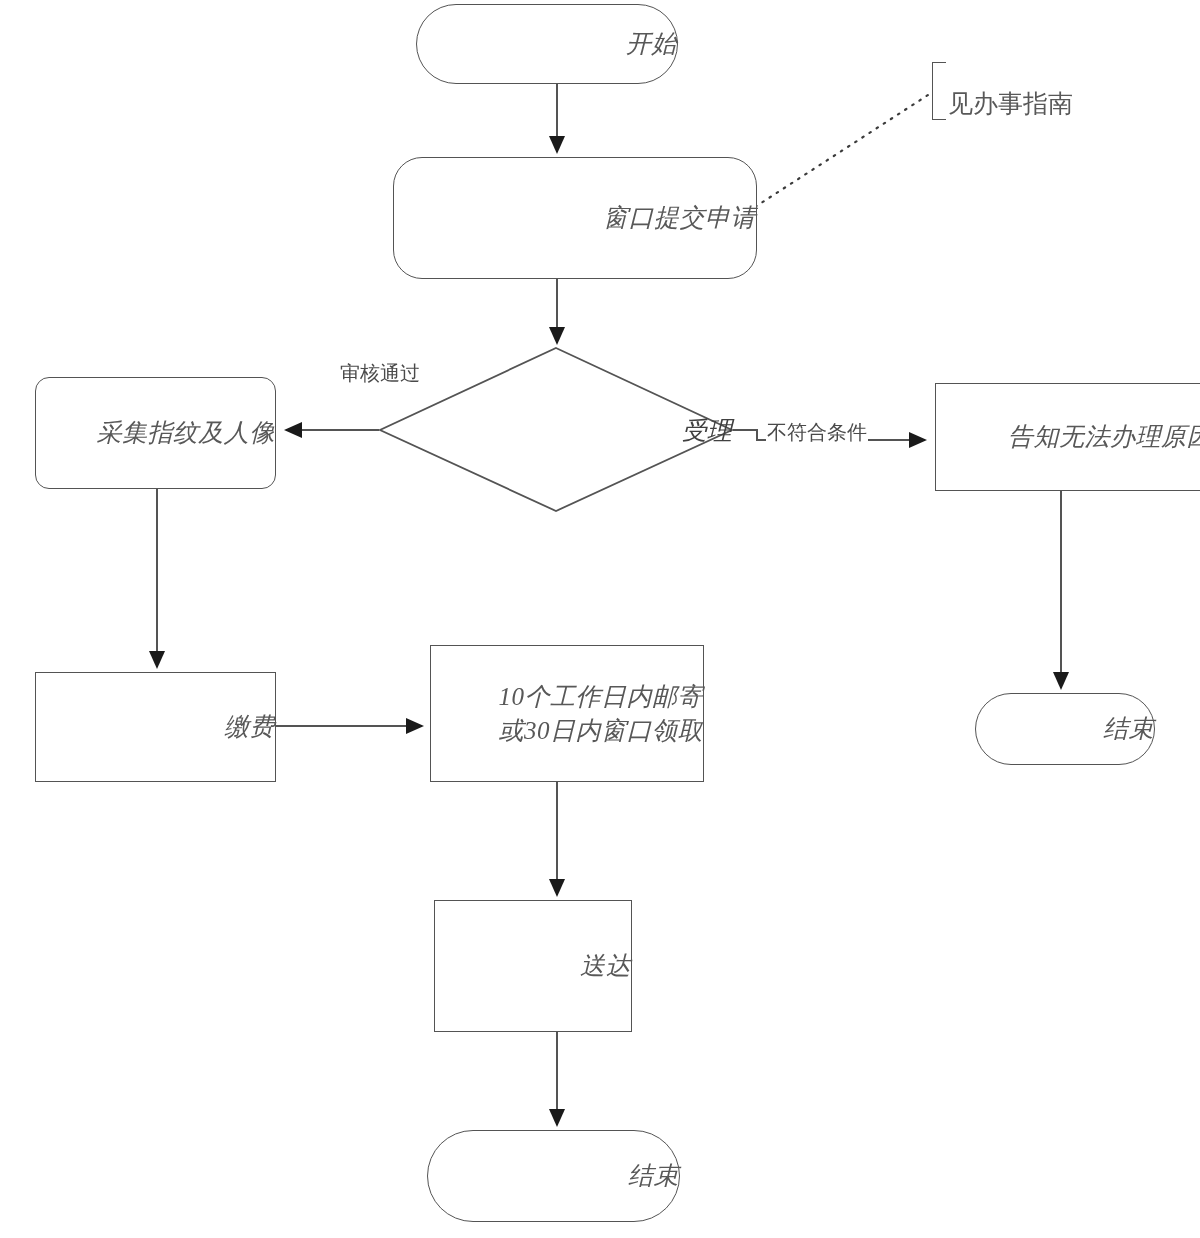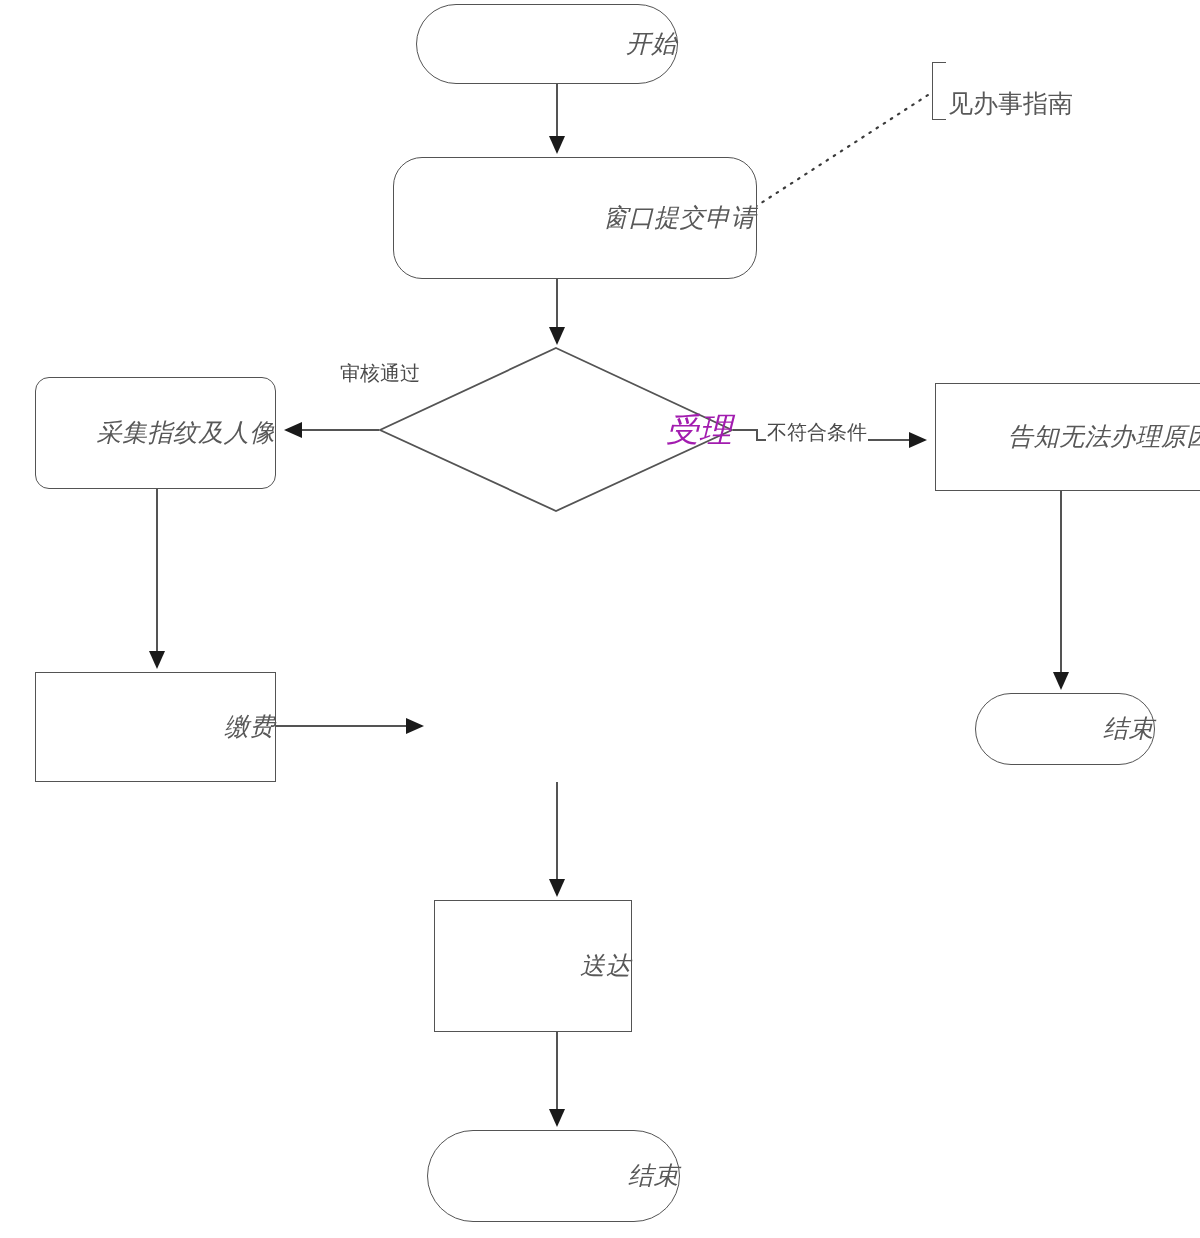--- a/index.html
+++ b/index.html
@@ -47,22 +47,22 @@
     letter-spacing: 0.5px;
     white-space: pre-line;
     color: #585858;
   }
   .node.diamond {
     background: transparent;
   }
   .diamond-text {
     position: relative;
     z-index: 3;
-    font-size: 33px;
-    color: #a21caf;
+    font-size: 25px;
+    color: #404040;
   }
   .edge-label {
     position: absolute;
     color: #4a4a4a;
     font-size: 20px;
     line-height: 1;
     white-space: nowrap;
     background: #ffffff;
     z-index: 3;
     padding: 0 1px;
@@ -138,20 +138,24 @@
   </div>
 
   <div class="node process" style="left:935px; top:383px; width:278px; height:108px;">
     <span class="node-label">告知无法办理原因</span>
   </div>
 
   <div class="node process" style="left:35px; top:672px; width:241px; height:110px;">
     <span class="node-label">缴费</span>
   </div>
 
+  <div class="node process" style="left:430px; top:645px; width:274px; height:137px;">
+    <span class="node-label">10个工作日内邮寄
+或30日内窗口领取</span>
+  </div>
 
   <div class="node terminator" style="left:975px; top:693px; width:180px; height:72px;">
     <span class="node-label">结束</span>
   </div>
 
   <div class="node process" style="left:434px; top:900px; width:198px; height:132px;">
     <span class="node-label">送达</span>
   </div>
 
   <div class="node terminator" style="left:427px; top:1130px; width:253px; height:92px;">

